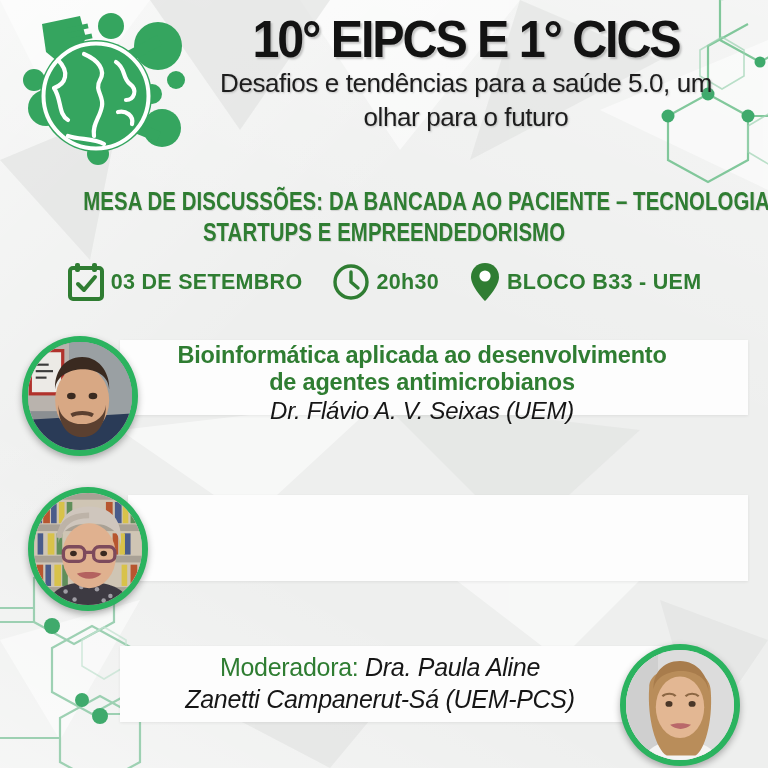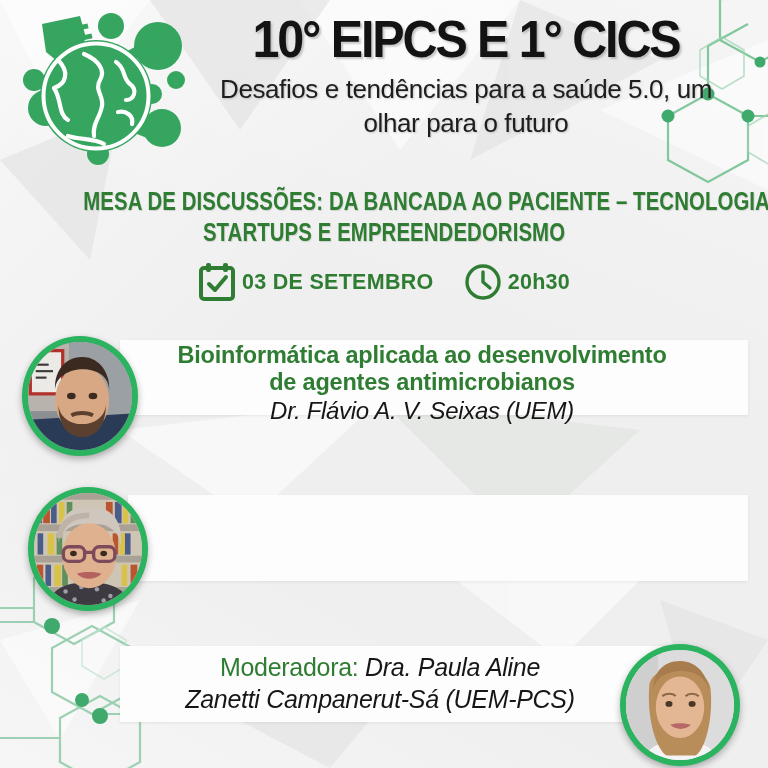--- a/index.html
+++ b/index.html
@@ -51,21 +51,21 @@
     letter-spacing: -2.2px;
     color: #131313;
     line-height: 1.02;
     white-space: nowrap;
     text-shadow: 2px 2px 2px rgba(120,120,120,.40);
     transform: scaleX(.95);
     transform-origin: center;
   }
 
   .event-sub {
-    margin-top: 6px;
+    margin-top: 0;
     font-size: 26px;
     color: #1d1d1d;
     line-height: 1.32;
     letter-spacing: -.4px;
     text-shadow: 1px 1px 2px rgba(140,140,140,.45);
   }
 
   
   .session {
     position: absolute; left: 0; top: 186px; width: 768px;
@@ -304,20 +304,27 @@
     </div>
 
     <div class="info-item">
       <svg class="info-icon" width="38" height="38" viewBox="0 0 38 38" aria-hidden="true">
         <circle cx="19" cy="19" r="16" fill="none" stroke="#2f7d32" stroke-width="3.4"></circle>
         <path d="M19,9 L19,19 L26,25" fill="none" stroke="#2f7d32" stroke-width="3.4" stroke-linecap="round" stroke-linejoin="round"></path>
       </svg>
       <span class="info-text">20h30</span>
     </div>
 
+    <div class="info-item">
+      <svg class="info-icon" width="32" height="42" viewBox="0 0 32 42" aria-hidden="true">
+        <path d="M16,2 C8,2 2,8 2,16 C2,26 16,40 16,40 C16,40 30,26 30,16 C30,8 24,2 16,2 Z" fill="#2f7d32"></path>
+        <circle cx="16" cy="15" r="5.6" fill="#ffffff"></circle>
+      </svg>
+      <span class="info-text">BLOCO B33 - UEM</span>
+    </div>
 
   </div>
 
   <div class="card" id="card-1">
     <div class="card-band"></div>
 
     <div class="avatar">
       <svg class="avatar-img" viewBox="0 0 100 100" preserveAspectRatio="xMidYMid slice" aria-hidden="true">
         <rect width="100" height="100" fill="#8b8f92"></rect>
         <rect x="0" y="0" width="40" height="64" fill="#b9b3ad"></rect>

